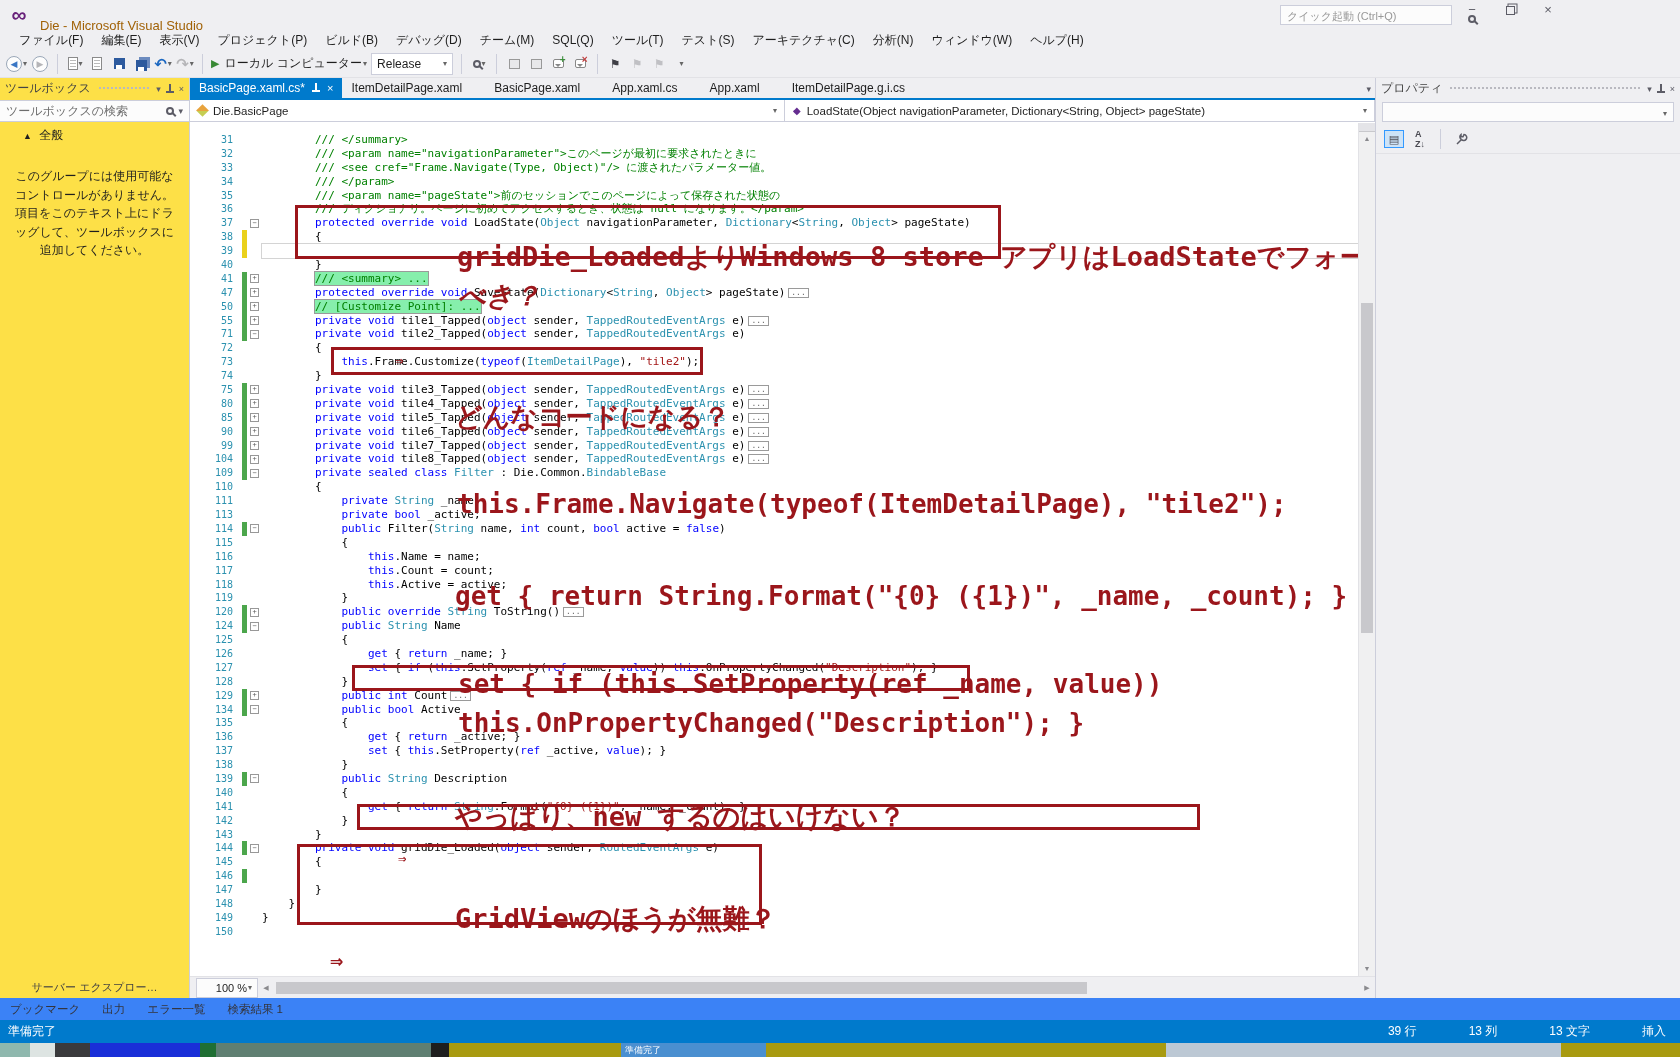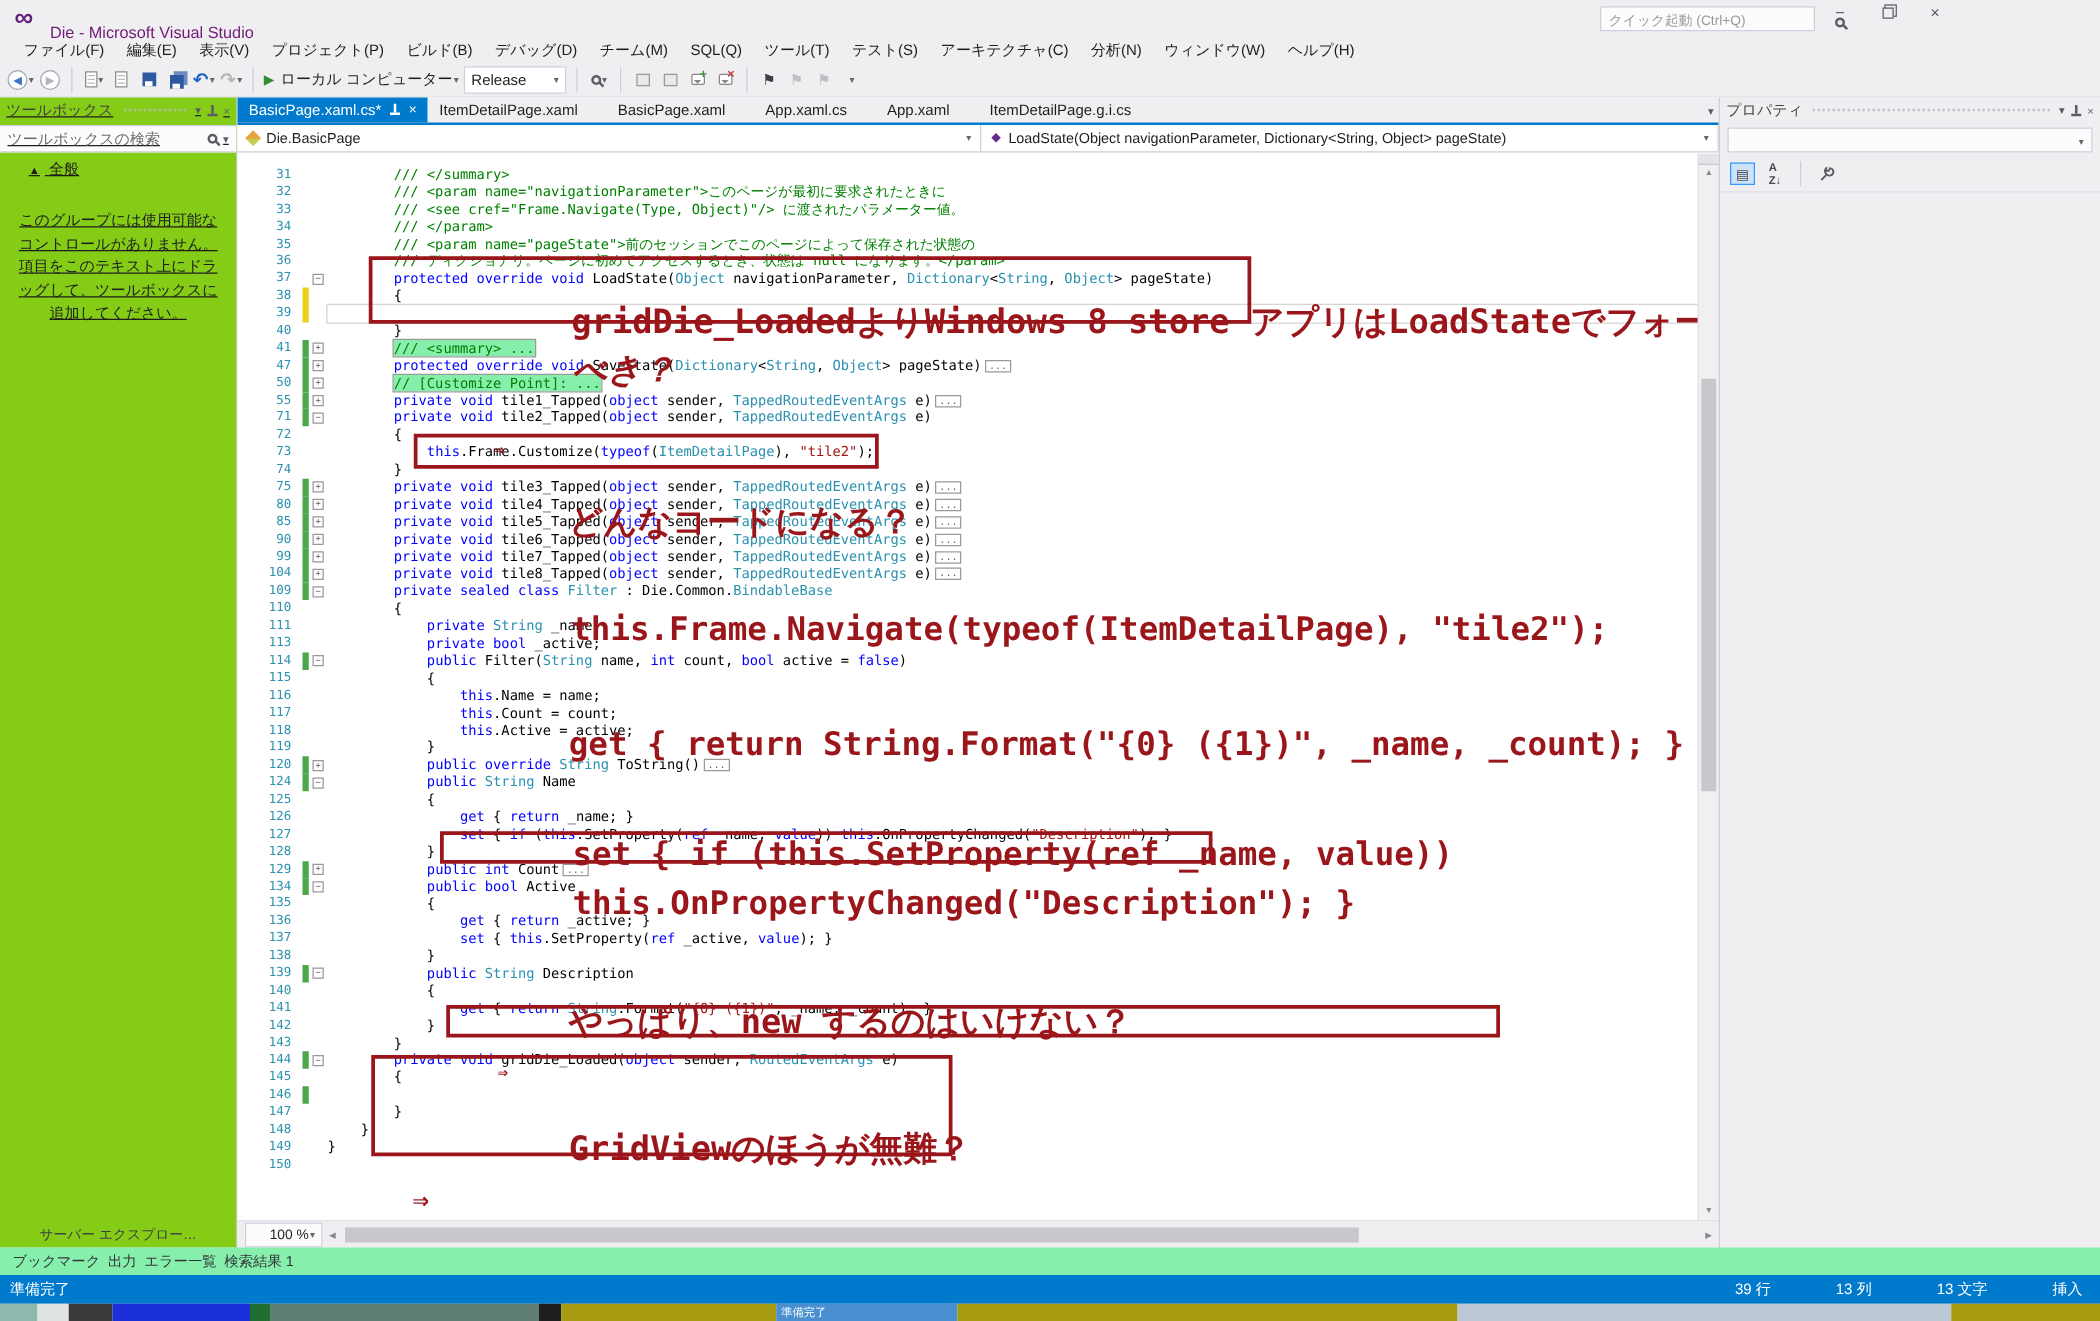--- a/index.html
+++ b/index.html
@@ -2,21 +2,21 @@
 <html><head>
 <meta charset="utf-8">
 <style>
   * { box-sizing: border-box; margin:0; padding:0; }
   html,body { width:1680px; height:1057px; overflow:hidden; }
   body { position:relative; background:#EFEFF2; font-family:"Liberation Sans","DejaVu Sans",sans-serif; color:#1E1E1E; }
 
   
   .titlebar { position:absolute; top:0; left:0; right:0; height:30px; background:#EFEFF2; display:flex; align-items:center; }
   .vslogo { width:22px; height:22px; margin:0 10px 0 8px; color:#68217A; font-size:21px; font-weight:bold; line-height:22px; text-align:center; }
-  .wintitle { font-size:13px; color:#701a75;margin-top:20px; }
+  .wintitle { font-size:13px; color:#a16207;margin-top:20px; }
   .quickbox { position:absolute; right:228px; top:5px; width:172px; height:20px; background:#FCFCFC; border:1px solid #CCCEDB; font-size:11px; color:#999; padding:3px 6px; }
   .qmag { position:absolute; right:204px; top:9px; }
   .mag { width:8px; height:8px; border:2px solid #5C5C66; border-radius:50%; position:relative; display:inline-block; }
   .mag::after { content:""; position:absolute; width:2px; height:5px; background:#5C5C66; transform:rotate(-45deg); bottom:-4px; right:-3px; }
   .winbtns { position:absolute; right:125px; top:2px; display:flex; gap:24px; color:#5C5C66; font-size:13px; }
   .winbtn { width:14px; text-align:center; }
   .restore-glyph { display:inline-block; width:9px; height:9px; border:1px solid #5C5C66; box-shadow:2px -2px 0 -0.5px #EFEFF2, 2px -2px 0 0.5px #5C5C66; margin-top:4px; }
 
   
   .menubar { position:absolute; top:30px; left:0; right:0; height:20px; display:flex; align-items:center; padding-left:10px; }
@@ -41,21 +41,21 @@
   .combo-rel { width:82px; height:22px; background:#FFF; border:1px solid #CCCEDB; font-size:12px; display:flex; align-items:center; padding:0 5px; justify-content:space-between; }
   .bubble { width:11px; height:9px; border:1px solid #888; border-radius:2px; position:relative; background:#FFF; }
   .bubble::before { content:""; position:absolute; left:1px; bottom:-3px; border:3px solid transparent; border-top-color:#888; }
   .bubble.add::after { content:"+"; position:absolute; right:-3px; top:-6px; color:#3C8F3C; font-size:10px; font-weight:bold; }
   .bubble.rem::after { content:"×"; position:absolute; right:-3px; top:-6px; color:#C03C3C; font-size:10px; font-weight:bold; }
   .flag { color:#3F3F46; font-size:12px; }
   .flag.dis { color:#C0C0C4; }
   .greybox { width:11px; height:10px; border:1px solid #999; background:#E8E8EA; }
 
   
-  .leftpanel { position:absolute; top:78px; left:0; width:190px; bottom:59px; background:#84cc16; border-right:1px solid #CCCEDB;text-decoration:underline; }
+  .leftpanel { position:absolute; top:78px; left:0; width:190px; bottom:59px; background:#fde047; border-right:1px solid #CCCEDB; }
   .ptitle { height:21px; display:flex; align-items:center; padding:0 5px; gap:5px; }
   .ptitle .lbl { font-size:12px; color:#444; white-space:nowrap; }
   .dots { flex:1; height:5px; background-image:radial-gradient(#B9B9C0 1px, transparent 1px); background-size:4px 4px; margin:0 2px; }
   .pbtn { font-size:9px; color:#5C5C66; }
   .pinicon { display:inline-block; width:8px; height:10px; position:relative; }
   .pinicon::before { content:""; position:absolute; left:3px; top:0; width:2px; height:7px; background:#5C5C66; }
   .pinicon::after { content:""; position:absolute; left:0; top:7px; width:8px; height:2px; background:#5C5C66; }
   .tsearch { margin:1px 0 0 0; height:22px; background:#FCFCFC; border-top:1px solid #CCCEDB; border-bottom:1px solid #CCCEDB; display:flex; align-items:center; padding:0 6px; gap:4px; }
   .tsearch .ph { flex:1; font-size:12px; color:#6D6D6D; }
   .tsection { padding:5px 23px; font-size:12px; color:#1E1E1E; }
@@ -119,21 +119,21 @@
   
   .rightpanel { position:absolute; top:78px; right:0; width:305px; bottom:59px; background:#EFEFF2; border-left:1px solid #CCCEDB; }
   .propcombo { margin:3px 6px; height:20px; background:#FCFCFC; border:1px solid #CCCEDB; position:relative; }
   .propcombo .nc-caret { position:absolute; right:6px; top:6px; font-size:8px; color:#666; }
   .proptools { display:flex; align-items:center; gap:6px; padding:4px 8px; border-bottom:1px solid #E2E2E6; }
   .pticon { width:20px; height:18px; display:flex; align-items:center; justify-content:center; font-size:11px; color:#4A4A52; }
   .pticon.sel { border:1px solid #3399FF; background:#CDE3F7; }
   .azicon { font-size:9px; font-weight:bold; color:#4A4A52; }
 
   
-  .paneltabs { position:absolute; left:0; right:0; bottom:37px; height:22px; background:#86efac; display:flex; align-items:center; gap:6px; padding-left:10px; }
+  .paneltabs { position:absolute; left:0; right:0; bottom:37px; height:22px; background:#3b82f6; display:flex; align-items:center; gap:22px; padding-left:10px; }
   .paneltab { font-size:11.5px; color:#34343B; white-space:nowrap; }
   .statusbar { position:absolute; left:0; right:0; bottom:14px; height:23px; background:#007ACC; color:#FFF; display:flex; align-items:center; font-size:12px; }
   .sb-msg { margin-left:8px; }
   .sb-right { position:absolute; right:14px; display:flex; gap:52px; }
   .taskbar { position:absolute; left:0; right:0; bottom:0; height:14px; display:flex; }
   .tseg { height:14px; position:relative; overflow:hidden; }
   .tseg .tlabel { position:absolute; left:4px; top:1px; font-size:9px; color:#FFF; white-space:nowrap; }
 </style>
 </head>
 <body>

